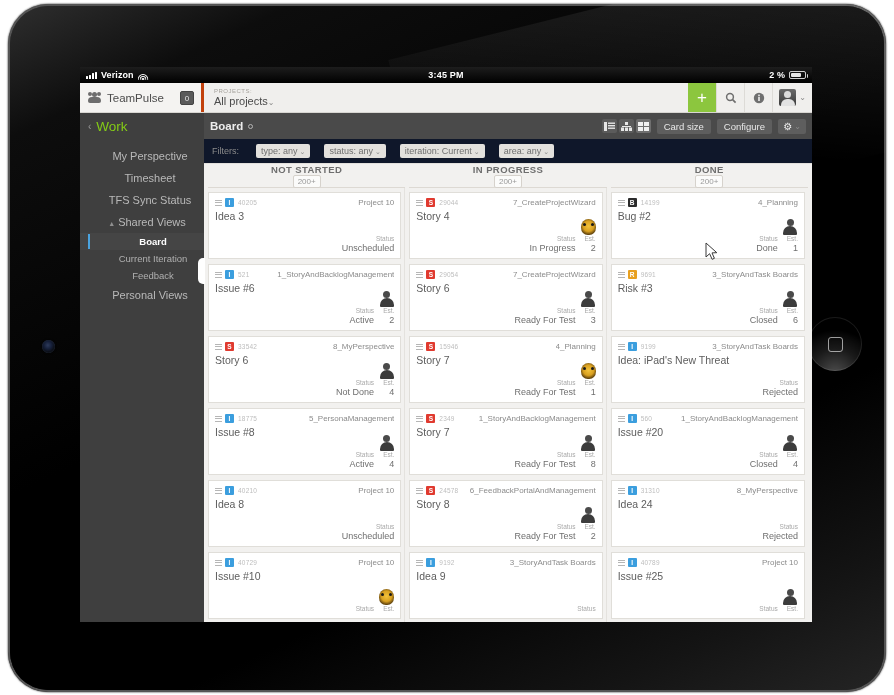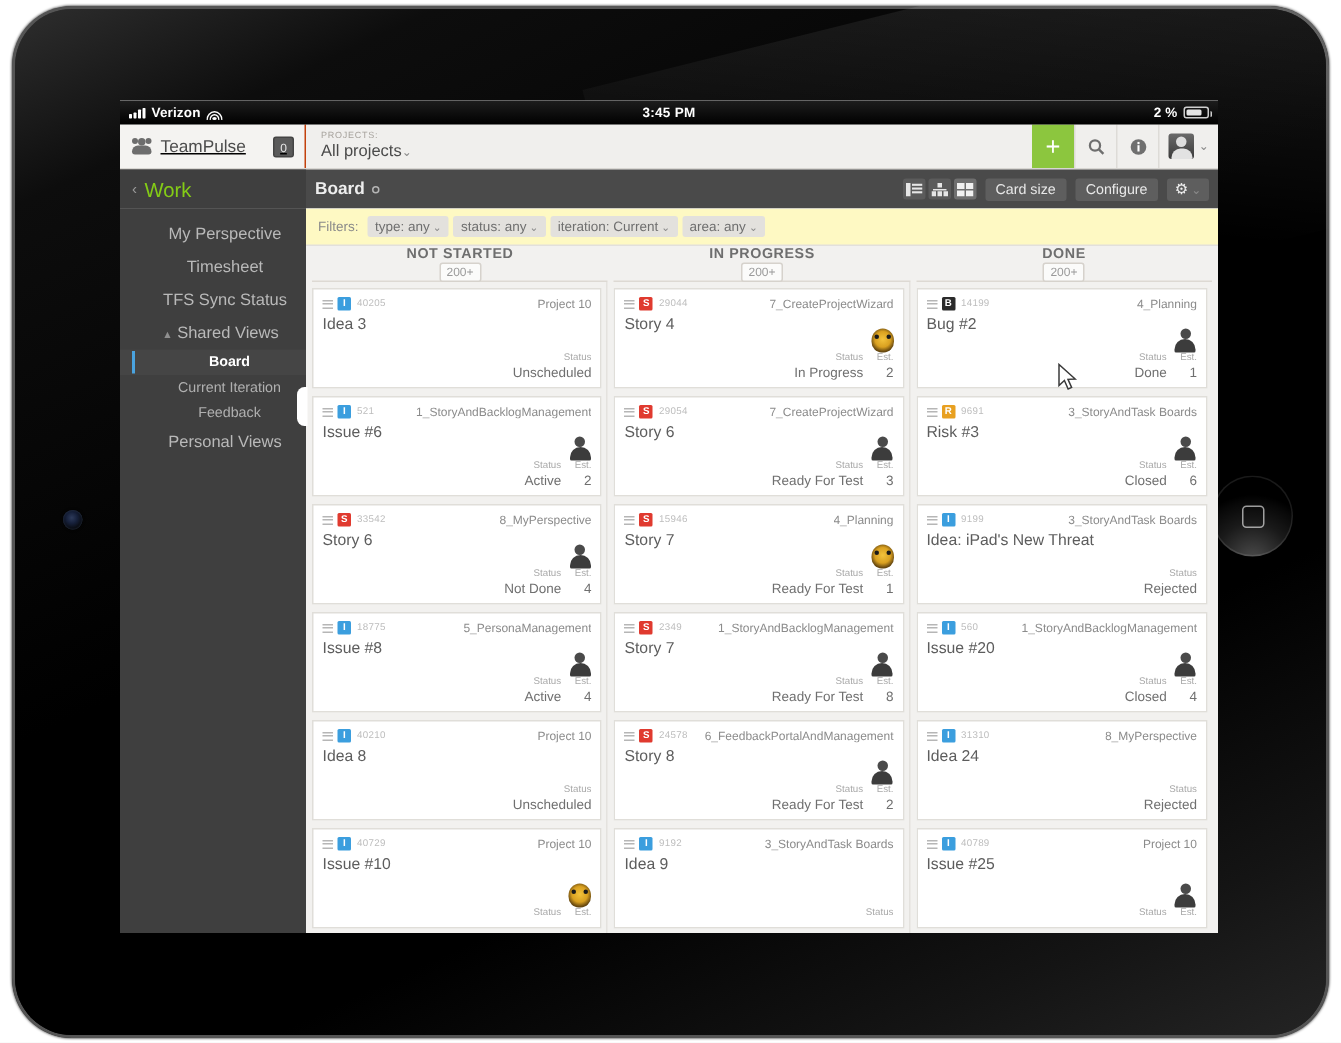--- a/index.html
+++ b/index.html
@@ -96,21 +96,21 @@
   }
   .sb-right { margin-left:auto; display:flex; align-items:center; gap:4px; position:relative; z-index:2;}
   .sb-batt { width:17px; height:8px; border:1px solid #cfcfcf; border-radius:2px; position:relative; padding:1px; }
   .sb-batt i { display:block; height:100%; width:75%; background:#e5e5e5; border-radius:1px; }
   .sb-batt::after { content:""; position:absolute; right:-3px; top:2px; width:1.5px; height:4px; background:#cfcfcf; border-radius:0 1px 1px 0; }
 
   
   .appbar { height:30px; display:flex; background:#f0efed; border-bottom:1px solid #d8d6d2; }
   .brand {
     width:124px; display:flex; align-items:center; gap:6px;
-    padding-left:8px; background:#f4f3f1; border-right:1px solid #c2410c;text-decoration:underline;
+    padding-left:8px; background:#f4f3f1; border-right:3px solid #c2410c;
   }
   .brand-ico { width:13px; height:11px; position:relative; flex:none; }
   .brand-ico i { position:absolute; background:#6d6d6d; border-radius:50%; }
   .brand-ico i:nth-child(1){width:4px;height:4px;left:0;top:0}
   .brand-ico i:nth-child(2){width:5px;height:5px;left:4px;top:-0.5px}
   .brand-ico i:nth-child(3){width:4px;height:4px;left:9px;top:0}
   .brand-ico i:nth-child(4){width:13px;height:6px;left:0;top:5px;border-radius:4px 4px 2px 2px}
   .brand-name { font-size:11.5px; color:#4c4c4c; }
   .brand-badge {
     margin-left:auto; margin-right:7px;
@@ -177,22 +177,22 @@
   .tab-notch {
     position:absolute; right:-1px; top:119px;
     width:7px; height:26px;
     background:#ffffff;
     border-radius:5px 0 0 5px;
   }
 
   
   .board-area { flex:1; background:#f2f1ef; display:flex; flex-direction:column; overflow:hidden; }
   .filters {
-    height:20px; display:flex; align-items:center; gap:3px;
-    padding:12px 8px; background:#fef9c3; border-bottom:1px solid #e2e0dc;
+    height:20px; display:flex; align-items:center; gap:14px;
+    padding:12px 8px; background:#0f172a; border-bottom:1px solid #e2e0dc;
     font-size:9px; color:#8a8a8a;
   }
   .filters .flab { margin-right:3px; color:#8a8a8a; }
   .chip { background:#e3e1dd; border-radius:2px; padding:2px 5px; color:#6f6f6f; font-size:9px; }
   .chip .caret { font-size:7px; margin-left:2px; color:#8a8a8a; }
 
   .cols { flex:1; display:flex; gap:4px; padding:0 4px 0 4px; overflow:hidden; }
   .col { flex:1; display:flex; flex-direction:column; min-width:0; }
   .col-head {
     height:24px; display:flex; align-items:center; justify-content:space-between;

